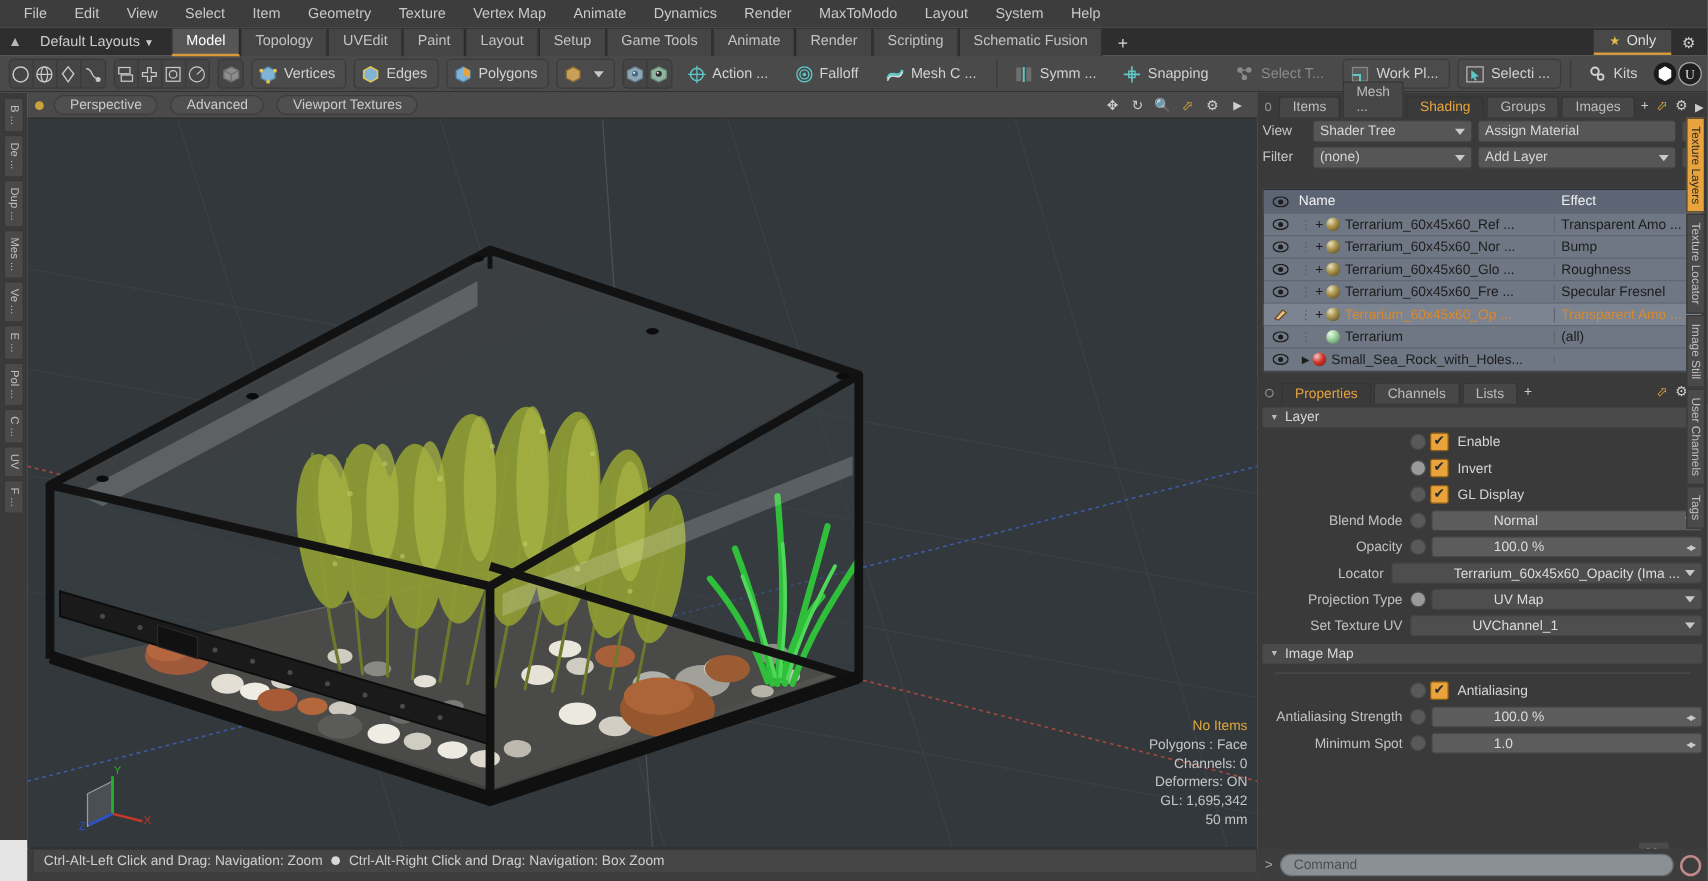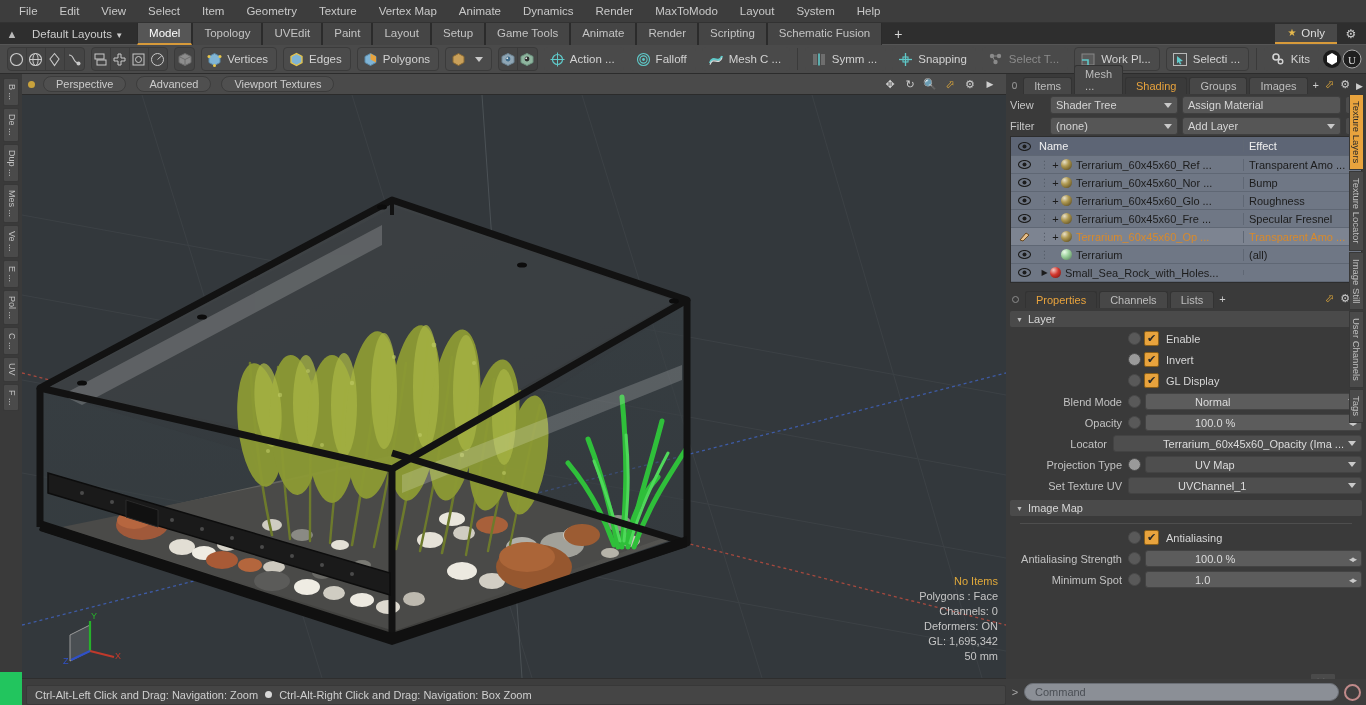--- a/index.html
+++ b/index.html
@@ -4,21 +4,21 @@
 <style>
   * { box-sizing: border-box; margin:0; padding:0; }
   html,body {
     width:1366px; height:705px; overflow:hidden;
     background:#3a3a3a;
     font-family:"Liberation Sans", sans-serif;
     font-size:11px;
     color:#c8c8c8;
     -webkit-font-smoothing:antialiased;
   }
-  #app { position:relative; width:1366px; height:705px; background:#22c55e; }
+  #app { position:relative; width:1366px; height:705px; background:#e5e5e5; }
 
   
   .menubar { height:22px; background:#3d3d3d; display:flex; align-items:center; padding-left:8px; }
   .menubar .mi { padding:0 11px; height:22px; line-height:22px; color:#c9c9c9; font-size:11.5px; cursor:default; }
 
   
   .layoutbar { height:22px; background:#2e2e2e; display:flex; align-items:center; border-top:1px solid #323232; }
   .layoutbar .homeicon { width:24px; text-align:center; color:#b9b9b9; font-size:11px; }
   .layoutbar .deflayout { padding:0 8px; color:#cdcdcd; font-size:11.5px; }
   .tabstrip { display:flex; align-items:stretch; height:22px; margin-left:6px; }
@@ -72,21 +72,21 @@
   .vicon { width:20px; text-align:center; color:#cfcfcf; }
 
   .viewport { position:absolute; top:21px; left:0; width:984px; height:583px; background:#33383c;
               overflow:hidden; }
   .viewport svg { position:absolute; top:0; left:0; }
   .vpstats { position:absolute; right:8px; bottom:14px; text-align:right; font-size:11px;
              color:#c6c6c6; line-height:15px; }
   .vpstats .hl { color:#e0a93b; }
 
   .statusbar { position:absolute; left:0; bottom:0; width:984px; height:26px; background:#3d3d3d;
-               display:flex; align-items:flex-end; }
+               display:flex; align-items:flex-start; }
   .statusinner { margin-left:4px; height:20px; flex:1; background:#454545; border:1px solid #383838;
                  border-radius:2px; display:flex; align-items:center; padding:0 8px; font-size:11px; color:#cfcfcf; }
   .dotsep { display:inline-block; width:7px; height:7px; border-radius:50%; background:#d8d8d8; margin:0 7px 1px 7px; vertical-align:middle; }
 
   
   .rightpanel { position:absolute; left:1006px; top:0; width:360px; height:631px; background:#3a3a3a; }
 
   .ptabrow { height:20px; display:flex; align-items:flex-end; background:#3a3a3a; padding-left:6px; }
   .ptabrow .cdot { width:7px; height:7px; border-radius:50%; border:1.5px solid #8c8c8c; margin:0 6px 5px 0; }
   .ptab { padding:2px 10px; font-size:11px; color:#bdbdbd; background:#474747; border:1px solid #333;
@@ -100,21 +100,21 @@
   .plab { width:36px; font-size:11px; color:#c6c6c6; text-align:left; }
   .fld { flex:1; height:18px; background:#565656; border:1px solid #3f3f3f; border-radius:3px;
          display:flex; align-items:center; padding:0 5px; font-size:11px; color:#d5d5d5; }
   .fld .val { flex:1; overflow:hidden; white-space:nowrap; }
   .caret { width:0;height:0;border-left:4px solid transparent;border-right:4px solid transparent;
            border-top:5px solid #c9c9c9; margin-left:4px; }
   .sqbtn { width:17px; height:18px; background:#4c4c4c; border:1px solid #3a3a3a; border-radius:3px;
            display:flex; align-items:center; justify-content:center; }
 
   
-  .tree { margin:0 4px 0 4px; border:1px solid #2d2d2d; background:#6f7785; }
+  .tree { margin:15px 4px 0 4px; border:1px solid #2d2d2d; background:#6f7785; }
   .trow { display:flex; height:18px; align-items:center; font-size:11px; border-bottom:1px solid #5f6774; }
   .trow.hdr { background:#5d6575; color:#e8e8e8; height:19px; font-weight:normal; }
   .trow.sel { background:#7d8491; }
   .teye { width:26px; display:flex; align-items:center; justify-content:center; }
   .tname { flex:1; display:flex; align-items:center; overflow:hidden; white-space:nowrap; color:#1c1c1c; padding-left:2px; }
   .tname.orange { color:#d98a2b; }
   .teff { width:118px; border-left:1px solid #5f6774; display:flex; align-items:center; padding-left:5px;
           color:#1c1c1c; overflow:hidden; white-space:nowrap; }
   .teff.orange { color:#d98a2b; }
   .teff .c { margin-left:auto; margin-right:4px; }

